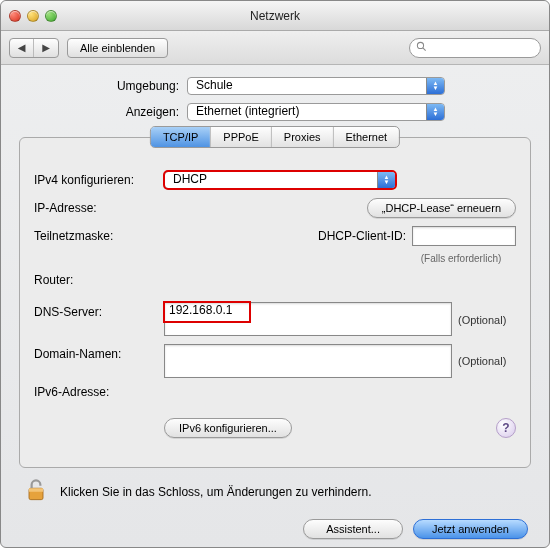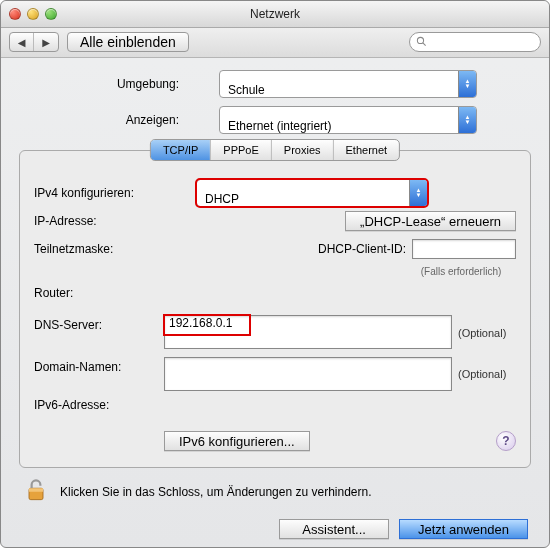--- a/index.html
+++ b/index.html
@@ -77,21 +77,21 @@
     color: #444;
     border-right: 1px solid #bbb;
   }
   .nav-btn:last-child { border-right: none; }
   .pill-btn {
     height: 20px;
     padding: 0 12px;
     border: 1px solid #9a9a9a;
     border-radius: 4px;
     background: linear-gradient(#fefefe,#e0e0e0);
-    font-size: 14px;
+    font-size: 11px;
     display: flex;
     align-items: center;
   }
   .search {
     margin-left: auto;
     width: 132px;
     height: 20px;
     border: 1px solid #9a9a9a;
     border-radius: 10px;
     background: #fff;
@@ -119,31 +119,30 @@
     margin-bottom: 8px;
   }
   .label {
     width: 120px;
     text-align: right;
     padding-right: 8px;
     font-size: 12px;
     color: #000;
   }
   .aqua-select {
-    height: 28px;
+    height: 18px;
     border: 1px solid #9a9a9a;
     border-radius: 4px;
     background: #fff;
     display: flex;
-    align-items: flex-end;
+    align-items: flex-start;
     position: relative;
     font-size: 12px;
     padding-left: 8px;
     box-shadow: inset 0 1px 0 rgba(255,255,255,0.8);
-    margin-left: 32px;
   }
   .aqua-end {
     position: absolute;
     right: 0; top: 0; bottom: 0;
     width: 18px;
     background: linear-gradient(#7db9f4,#2d6fd6);
     border-left: 1px solid #888;
     border-radius: 0 3px 3px 0;
     display: flex;
     flex-direction: column;
@@ -204,23 +203,23 @@
     padding: 0 4px;
     box-shadow: inset 0 1px 2px rgba(0,0,0,0.15);
   }
   .redbox {
     outline: 2px solid #d00;
     outline-offset: -1px;
   }
   .aqua-btn {
     height: 20px;
     border: 1px solid #9a9a9a;
-    border-radius: 0;
+    border-radius: 10px;
     background: linear-gradient(#fdfdfd,#e1e1e1);
-    font-size: 13px;
+    font-size: 11px;
     padding: 0 14px;
     display: inline-flex;
     align-items: center;
     box-shadow: 0 1px 0 rgba(0,0,0,0.1);
   }
   .aqua-btn.primary {
     background: linear-gradient(#b7dbff,#4b93e9);
     border-color: #2d6fd6;
     color: #000;
   }

